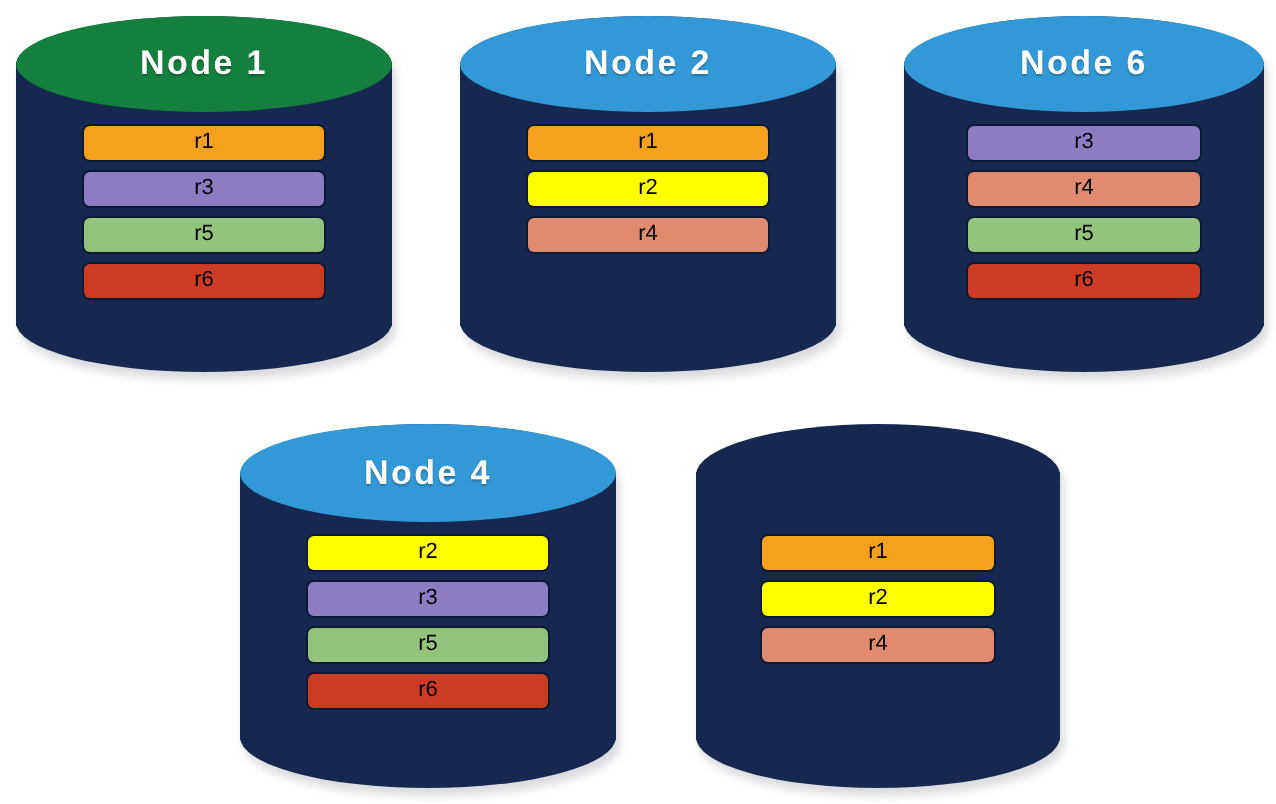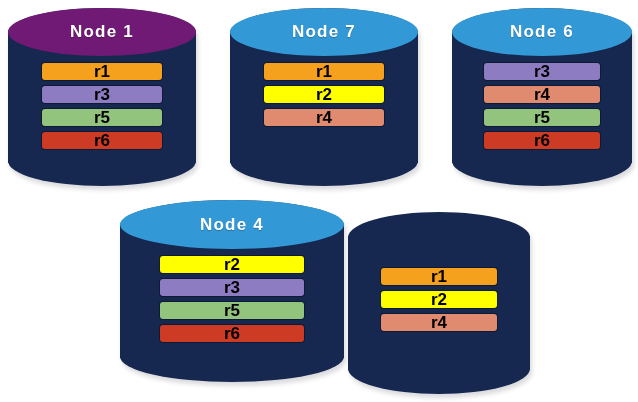--- a/index.html
+++ b/index.html
@@ -91,52 +91,52 @@
     flex-direction: column;
     gap: 6px;
   }
 
   .replica {
     height: 17px;
     border-radius: 3px;
     display: flex;
     align-items: center;
     justify-content: center;
-    font-size: 17px;
-    font-weight: bold;
+    font-size: 11px;
+    font-weight: normal;
     color: #000000;
     box-shadow: 0 0 0 1px rgba(0,0,0,.35);
     line-height: 1;
     user-select: none;
   }
 </style>
 </head>
 <body>
 
 <div id="canvas" style="background: rgb(255, 255, 255);">
     <div class="node" style="left: 8px; top: 8px; width: 188px; height: 178px;">
       <div class="cyl-shadow" style="background: rgb(207, 207, 212);"></div>
       <div class="cyl-body" style="background: rgb(22, 40, 79);"></div>
       <div class="cyl-mid" style="background: rgb(22, 40, 79);"></div>
-      <div class="cyl-top" style="background: #701a75;">
+      <div class="cyl-top" style="background: #15803d;">
         <div class="cyl-title" style="color: rgb(255, 255, 255);">Node  1</div>
       </div>
       <div class="replicas">
         <div class="replica" style="background: rgb(245, 161, 29);">r1</div>
         <div class="replica" style="background: rgb(142, 124, 195);">r3</div>
         <div class="replica" style="background: rgb(147, 196, 125);">r5</div>
         <div class="replica" style="background: rgb(206, 59, 37);">r6</div>
       </div>
     </div>
     <div class="node" style="left: 230px; top: 8px; width: 188px; height: 178px;">
       <div class="cyl-shadow" style="background: rgb(207, 207, 212);"></div>
       <div class="cyl-body" style="background: rgb(22, 40, 79);"></div>
       <div class="cyl-mid" style="background: rgb(22, 40, 79);"></div>
       <div class="cyl-top" style="background: rgb(51, 153, 214);">
-        <div class="cyl-title" style="color: rgb(255, 255, 255);">Node  7</div>
+        <div class="cyl-title" style="color: rgb(255, 255, 255);">Node  2</div>
       </div>
       <div class="replicas">
         <div class="replica" style="background: rgb(245, 161, 29);">r1</div>
         <div class="replica" style="background: rgb(255, 255, 0);">r2</div>
         <div class="replica" style="background: rgb(224, 138, 112);">r4</div>
       </div>
     </div>
     <div class="node" style="left: 452px; top: 8px; width: 180px; height: 178px;">
       <div class="cyl-shadow" style="background: rgb(207, 207, 212);"></div>
       <div class="cyl-body" style="background: rgb(22, 40, 79);"></div>
@@ -144,21 +144,21 @@
       <div class="cyl-top" style="background: rgb(51, 153, 214);">
         <div class="cyl-title" style="color: rgb(255, 255, 255);">Node  6</div>
       </div>
       <div class="replicas">
         <div class="replica" style="background: rgb(142, 124, 195);">r3</div>
         <div class="replica" style="background: rgb(224, 138, 112);">r4</div>
         <div class="replica" style="background: rgb(147, 196, 125);">r5</div>
         <div class="replica" style="background: rgb(206, 59, 37);">r6</div>
       </div>
     </div>
-    <div class="node" style="left: 120px; top: 200px; width: 224px; height: 182px;">
+    <div class="node" style="left: 120px; top: 212px; width: 188px; height: 182px;">
       <div class="cyl-shadow" style="background: rgb(207, 207, 212);"></div>
       <div class="cyl-body" style="background: rgb(22, 40, 79);"></div>
       <div class="cyl-mid" style="background: rgb(22, 40, 79);"></div>
       <div class="cyl-top" style="background: rgb(51, 153, 214);">
         <div class="cyl-title" style="color: rgb(255, 255, 255);">Node  4</div>
       </div>
       <div class="replicas">
         <div class="replica" style="background: rgb(255, 255, 0);">r2</div>
         <div class="replica" style="background: rgb(142, 124, 195);">r3</div>
         <div class="replica" style="background: rgb(147, 196, 125);">r5</div>

